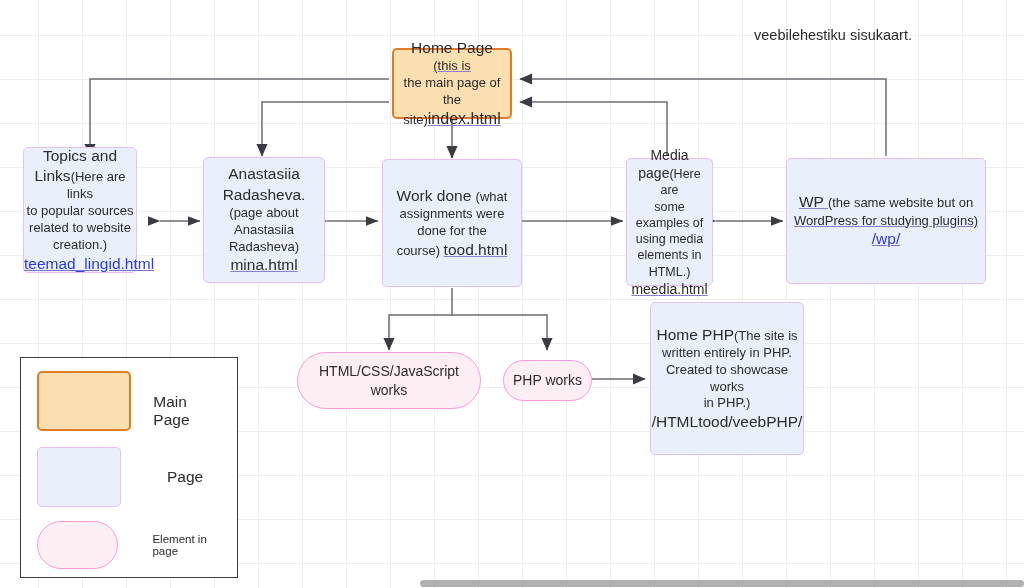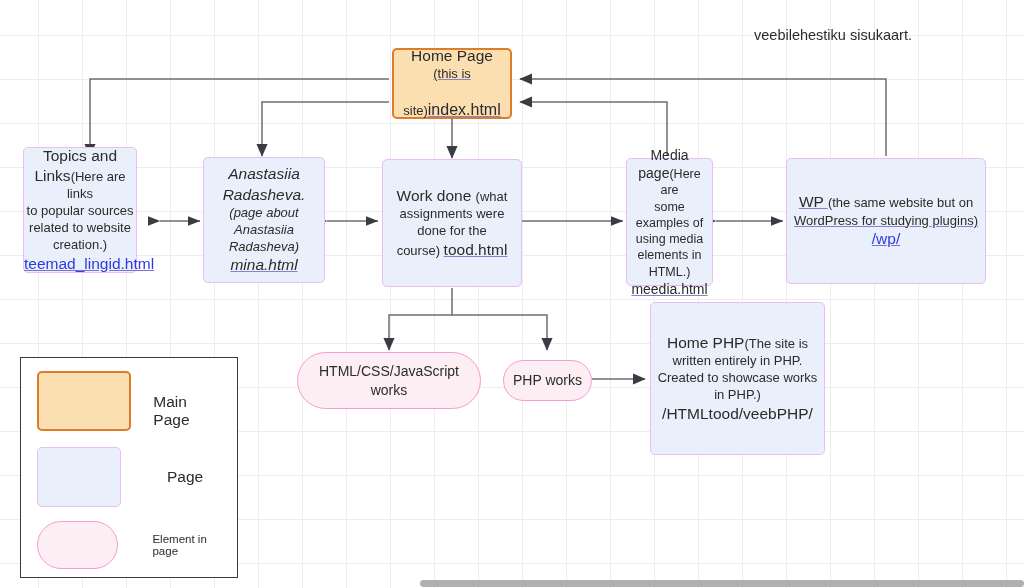--- a/index.html
+++ b/index.html
@@ -164,37 +164,37 @@
 
       <path d="M592,379 L645,379" marker-end="url(#ah)"></path>
     </g>
   </svg>
 
   <div id="caption">veebilehestiku sisukaart.</div>
 
   <div class="node n-main" style="left:392px; top:48px; width:120px; height:71px;">
     <div class="inner t-small">
       <span style="font-size:15.5px;">Home Page </span><span class="u">(this is</span><br>
-      <br>
+      <span>the main page of the</span><br>
       <span>site)</span><span class="u" style="font-size:16px;">index.html</span>
     </div>
   </div>
 
   <div class="node n-page" style="left:23px; top:147px; width:114px; height:126px;">
     <div class="inner t-small">
       <span class="t-big">Topics and</span><br>
       <span class="t-big">Links</span><span>(Here are links</span><br>
       <span>to popular sources</span><br>
       <span>related to website</span><br>
       <span>creation.)</span><br>
       <span class="link t-big">teemad_lingid.html</span>
     </div>
   </div>
 
-  <div class="node n-page" style="left:203px; top:157px; width:122px; height:126px;font-style:italic;">
+  <div class="node n-page" style="left:203px; top:157px; width:122px; height:126px;">
     <div class="inner t-small">
       <span class="t-big">Anastasiia</span><br>
       <span class="t-big">Radasheva.</span><br>
       <span>(page about</span><br>
       <span>Anastasiia</span><br>
       <span>Radasheva)</span><br>
       <span class="u t-big">mina.html</span>
     </div>
   </div>
 
@@ -234,21 +234,21 @@
       <span>works</span>
     </div>
   </div>
 
   <div class="node n-elem" style="left:503px; top:360px; width:89px; height:41px;">
     <div class="inner t-mid">
       <span>PHP works</span>
     </div>
   </div>
 
-  <div class="node n-page" style="left:650px; top:302px; width:175px; height:153px;">
+  <div class="node n-page" style="left:650px; top:302px; width:154px; height:153px;">
     <div class="inner t-small">
       <span class="t-big">Home PHP</span><span>(The site is</span><br>
       <span>written entirely in PHP.</span><br>
       <span>Created to showcase works</span><br>
       <span>in PHP.)</span><br>
       <span class="t-big">/HTMLtood/veebPHP/</span>
     </div>
   </div>
 
   <div id="legend">

